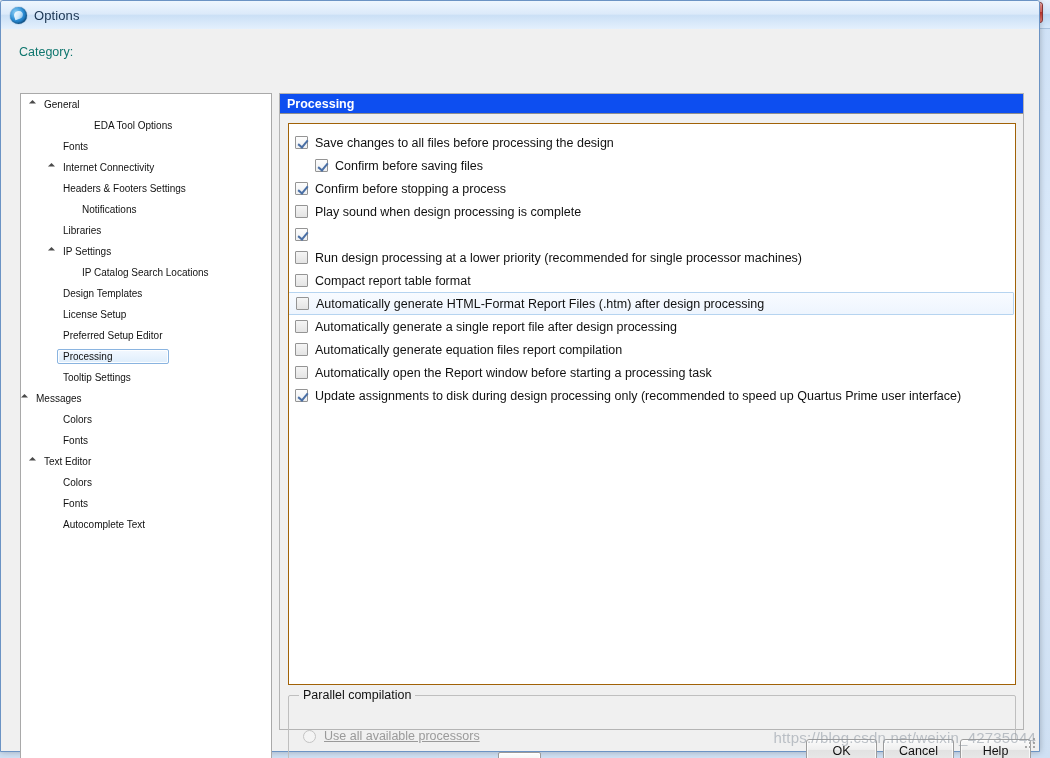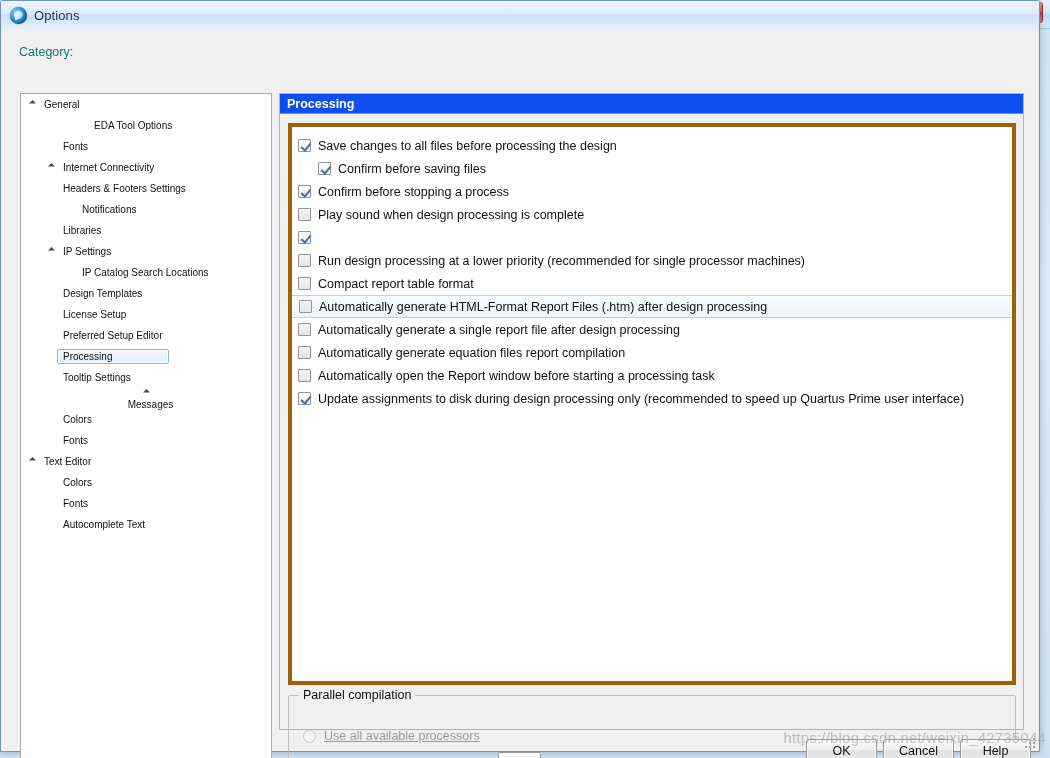--- a/index.html
+++ b/index.html
@@ -155,21 +155,21 @@
     color: #ffffff;
     font-size: 12.5px; font-weight: bold;
     display: flex; align-items: center;
     padding-left: 7px;
     border-bottom: 1px solid #8e8e8e;
   }
   #checkbox-panel {
     position: absolute; left: 8px; top: 29px;
     width: 728px; height: 562px;
     background: #ffffff;
-    border: 4px solid #a16207;
+    border: 1px solid #a16207;
     padding-top: 7px;
     overflow: hidden;
   }
   .chk-row {
     height: 23px;
     display: flex; align-items: center;
     padding-left: 6px;
     font-size: 12.5px; color: #111;
     white-space: nowrap;
     cursor: default;
@@ -279,21 +279,21 @@
       radial-gradient(circle at 6px 10px,#a6a6a6 1px, transparent 1.2px),
       radial-gradient(circle at 10px 10px,#a6a6a6 1px, transparent 1.2px),
       radial-gradient(circle at 6px 6px,#a6a6a6 1px, transparent 1.2px),
       radial-gradient(circle at 10px 6px,#a6a6a6 1px, transparent 1.2px),
       radial-gradient(circle at 10px 2px,#a6a6a6 1px, transparent 1.2px);
   }
 
   
   #watermark {
     position: absolute;
-    right: 4px; bottom: 12px;
+    right: 14px; bottom: 12px;
     font-size: 15px;
     color: rgba(140,150,160,.55);
     letter-spacing: .2px;
     user-select: none;
     pointer-events: none;
     white-space: nowrap;
     margin-top: 27px;
   }
 </style>
 </head>
@@ -376,21 +376,21 @@
           <span class="tree-label">Preferred Setup Editor</span>
         </div>
         <div class="tree-item selected" style="padding-left: 27px;">
           <span class="arrow"></span>
           <span class="tree-label">Processing</span>
         </div>
         <div class="tree-item" style="padding-left: 27px;">
           <span class="arrow"></span>
           <span class="tree-label">Tooltip Settings</span>
         </div>
-        <div class="tree-item" style="padding-left: 8px; flex-direction: column;">
+        <div class="tree-item" style="">
           <span class="arrow expanded"></span>
           <span class="tree-label">Messages</span>
         </div>
         <div class="tree-item" style="padding-left: 27px;">
           <span class="arrow"></span>
           <span class="tree-label">Colors</span>
         </div>
         <div class="tree-item" style="padding-left: 27px;">
           <span class="arrow"></span>
           <span class="tree-label">Fonts</span>

